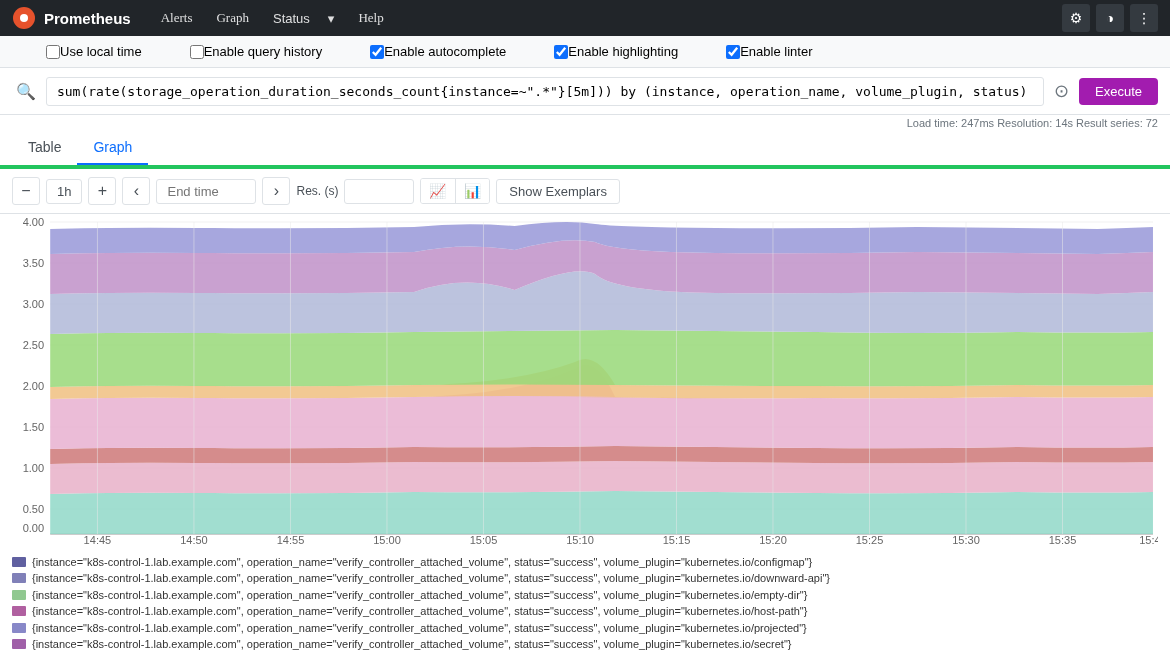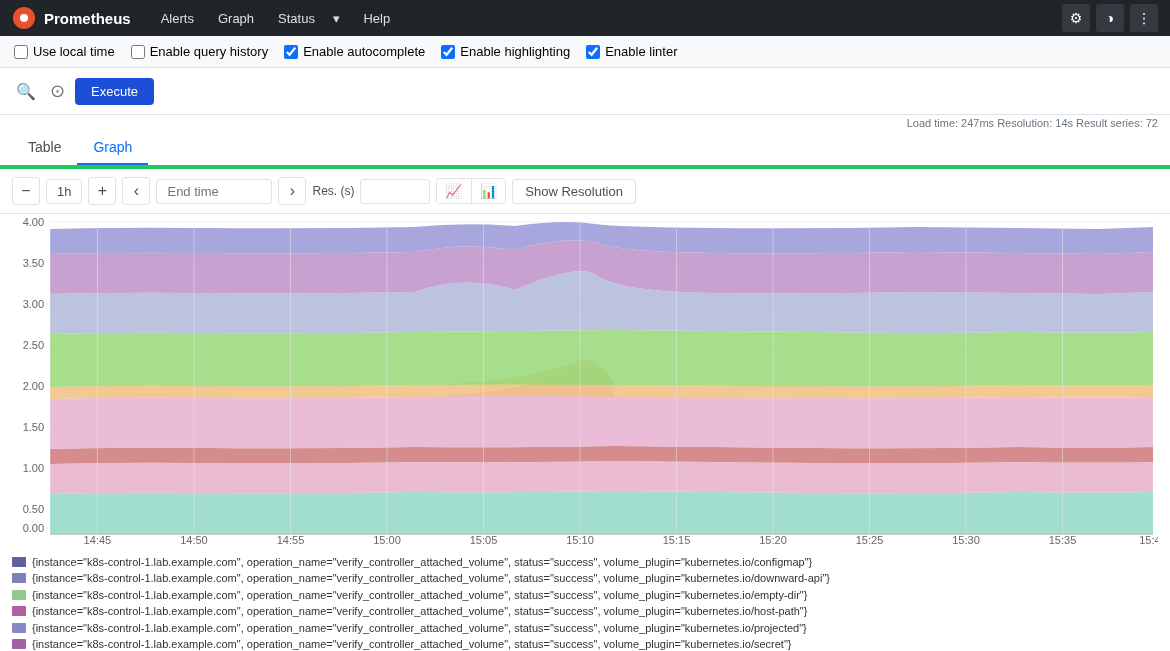--- a/index.html
+++ b/index.html
@@ -32,20 +32,21 @@
       gap: 4px;
       align-items: center;
       flex: 1;
     }
     .nav-link {
       color: rgba(255,255,255,0.85);
       padding: 4px 10px;
       cursor: pointer;
       border-radius: 3px;
       font-size: 13px;
+      font-family: Liberation Serif, serif;
     }
     .nav-dropdown {
       color: rgba(255,255,255,0.85);
       padding: 4px 10px;
       cursor: pointer;
       border-radius: 3px;
       font-size: 13px;
       display: flex;
       align-items: center;
       gap: 18px;
@@ -75,23 +76,23 @@
       border-bottom: 1px solid #dee2e6;
       padding: 8px 14px;
       display: flex;
       align-items: center;
       gap: 16px;
       flex-wrap: wrap;
     }
     .checkbox-item {
       display: flex;
       align-items: center;
-      gap: 5px;
-      font-size: 13px;
-      cursor: pointer;
+      font-size: 13px;
+      cursor: pointer;
+      margin-left: 32px;
     }
     .checkbox-item input[type=checkbox] {
       width: 14px;
       height: 14px;
       accent-color: #0d6efd;
     }
 
     
     .query-bar {
       display: flex;
@@ -114,21 +115,21 @@
       font-family: monospace;
       outline: none;
     }
     .query-icon-right {
       color: #6c757d;
       font-size: 18px;
       cursor: pointer;
       padding: 4px;
     }
     .execute-btn {
-      background: #1d4ed8;
+      background: #a21caf;
       color: #fff;
       border: none;
       border-radius: 4px;
       padding: 6px 16px;
       font-size: 13px;
       font-weight: 500;
       cursor: pointer;
     }
 
     
@@ -187,21 +188,21 @@
       font-size: 13px;
       color: #495057;
     }
     .endtime-input {
       background: #fff;
       border: 1px solid #dee2e6;
       border-radius: 3px;
       padding: 4px 10px;
       font-size: 13px;
       color: #6c757d;
-      width: 116px;
+      width: 100px;
     }
     .resolution-input {
       background: #fff;
       border: 1px solid #dee2e6;
       border-radius: 3px;
       padding: 4px 10px;
       font-size: 13px;
       width: 70px;
     }
     .res-label {
@@ -314,20 +315,21 @@
     <span>Enable highlighting</span>
   </label>
   <label class="checkbox-item">
     <input type="checkbox" checked="" style="">
     <span>Enable linter</span>
   </label>
 </div>
 
 <div class="query-bar">
   <span class="search-icon-wrap">🔍</span>
+  <input class="query-input" type="text" value="sum(rate(storage_operation_duration_seconds_count{instance=~&quot;.*&quot;}[5m])) by (instance, operation_name, volume_plugin, status)" style="">
   <span class="query-icon-right" title="Metrics explorer">⊙</span>
   <button class="execute-btn">Execute</button>
 </div>
 
 <div class="load-info">
   <span>Load time: 247ms   Resolution: 14s   Result series: 72</span>
 </div>
 
 <div class="tab-bar">
   <div class="tab">Table</div>
@@ -340,21 +342,21 @@
   <button class="ctrl-btn">+</button>
   <button class="ctrl-btn">‹</button>
   <input class="endtime-input" type="text" placeholder="End time" style="">
   <button class="ctrl-btn">›</button>
   <span class="res-label">Res. (s)</span>
   <input class="resolution-input" type="text" placeholder="" style="">
   <div class="chart-type-group">
     <button class="chart-type-btn" title="Line chart">📈</button>
     <button class="chart-type-btn" title="Stacked chart">📊</button>
   </div>
-  <button class="show-exemplars-btn">Show Resolution</button>
+  <button class="show-exemplars-btn">Show Exemplars</button>
 </div>
 
 <div class="graph-area">
   <div class="graph-svg-wrap">
     <svg width="100%" height="330" viewBox="0 0 1140 330" preserveAspectRatio="none">
 
       <text x="32" y="12" font-size="11" fill="#666" text-anchor="end">4.00</text>
       <text x="32" y="53" font-size="11" fill="#666" text-anchor="end">3.50</text>
       <text x="32" y="94" font-size="11" fill="#666" text-anchor="end">3.00</text>
       <text x="32" y="135" font-size="11" fill="#666" text-anchor="end">2.50</text>

